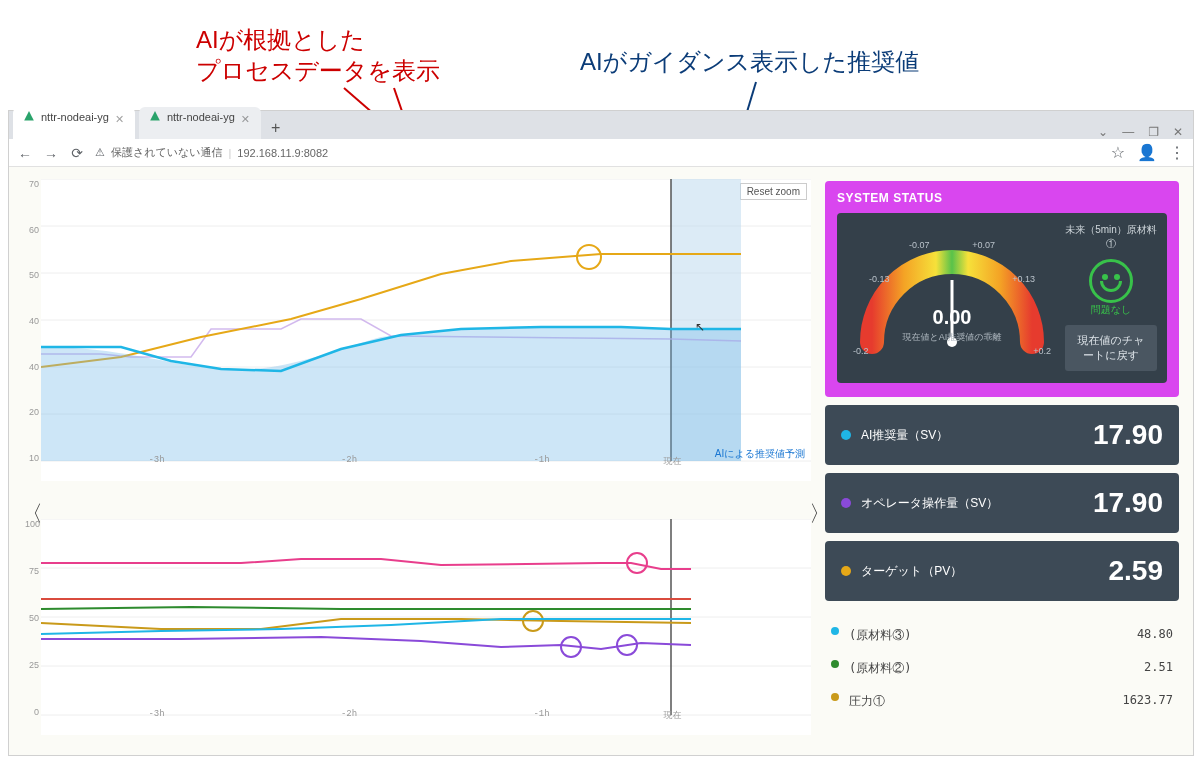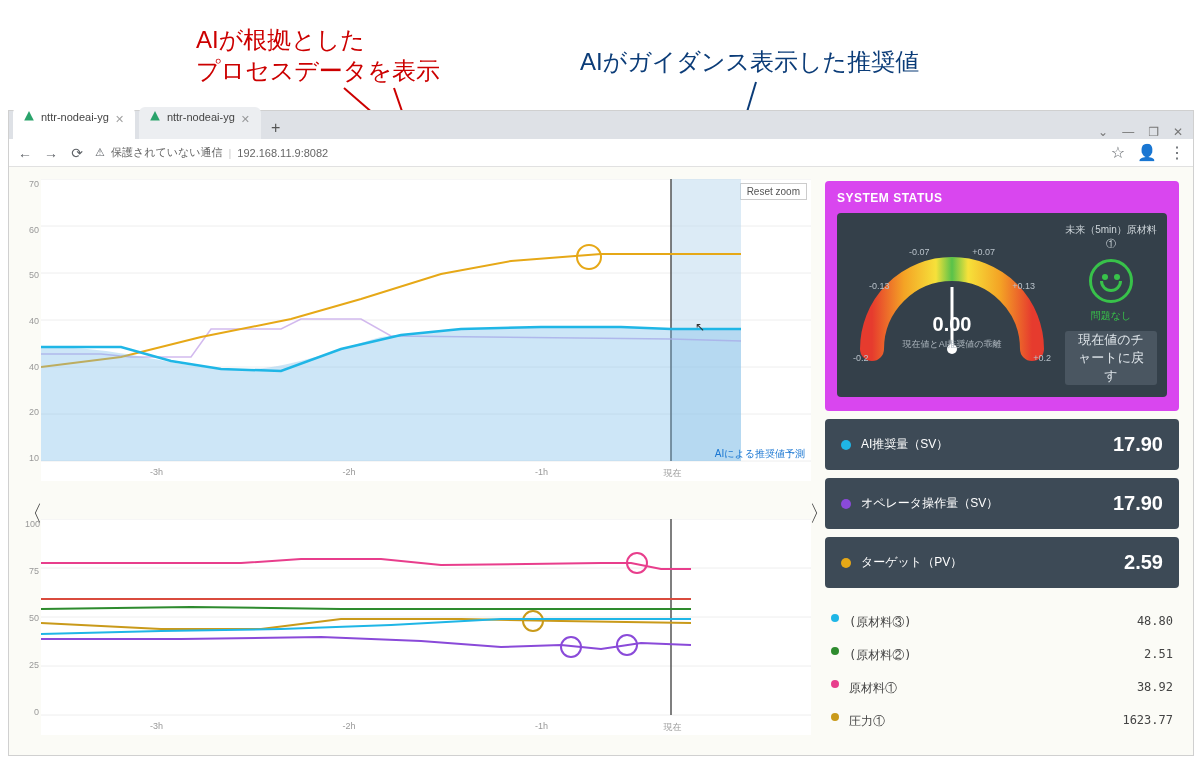--- a/index.html
+++ b/index.html
@@ -22,21 +22,21 @@
   .addrbar .navicon { width: 16px; height: 16px; display: flex; align-items: center; justify-content: center; color: #5f6368; font-size: 14px; }
   .addr { flex: 1; display: flex; align-items: center; gap: 6px; font-size: 11px; color: #666; }
   .addr .warn { color: #5f6368; }
   .addrbar .right { display: flex; gap: 12px; color: #5f6368; }
   
   .app { position: relative; width: 100%; height: calc(100% - 56px); background: #fbfbf6; }
   .chart-area { position: absolute; left: 12px; top: 12px; width: 790px; height: 572px; }
   .chart1 { position: relative; width: 770px; height: 302px; background: #fff; margin-left: 20px; }
   .chart2 { position: relative; width: 770px; height: 216px; background: #fff; margin-left: 20px; margin-top: 38px; }
   .yaxis { position: absolute; left: -16px; top: 0; bottom: 18px; width: 14px; font-size: 9px; color: #999; display: flex; flex-direction: column; justify-content: space-between; text-align: right; }
-  .xaxis { position: absolute; left: 0; right: 0; bottom: 0; height: 14px; display: flex; font-size: 9px; color: #999; }
+  .xaxis { position: absolute; left: 0; right: 0; bottom: 12px; height: 14px; display: flex; font-size: 9px; color: #999; font-family: Liberation Mono, monospace; }
   .xaxis span { position: absolute; transform: translateX(-50%); }
   .grid line { stroke: #eee; stroke-width: 1; }
   .note-ai { position: absolute; right: 6px; bottom: 20px; font-size: 10px; color: #1976d2; }
   .resetz { position: absolute; right: 4px; top: 4px; font-size: 10px; background: #fff; border: 1px solid #ccc; padding: 2px 6px; color: #555; cursor: pointer; }
   .nav-arrows { position: absolute; left: 0; width: 810px; top: 320px; display: flex; justify-content: space-between; font-size: 22px; color: #444; }
   
   .rpanel { position: absolute; right: 14px; top: 14px; width: 354px; }
   .card-status { background: #d946ef; border-radius: 4px; padding: 10px 12px 14px; color: #fff; }
   .card-status h3 { font-size: 12px; font-weight: 600; letter-spacing: .5px; margin-bottom: 8px; }
   .status-body { background: #34404a; border-radius: 4px; padding: 10px 10px 12px; display: flex; gap: 8px; align-items: center; }
@@ -44,26 +44,26 @@
   .gauge-label { position: absolute; font-size: 9px; color: #b9c2ca; }
   .gauge-center { position: absolute; left: 50%; bottom: 18px; transform: translateX(-50%); text-align: center; }
   .gauge-center .val { font-size: 20px; font-weight: 600; color: #fff; }
   .gauge-center .cap { font-size: 9px; color: #aeb7bf; margin-top: 2px; }
   .future { flex: 1; text-align: center; }
   .future .cap { font-size: 10px; color: #cfd6db; margin-bottom: 8px; }
   .face { width: 44px; height: 44px; border: 3px solid #38c24a; border-radius: 50%; margin: 0 auto; position: relative; }
   .face::before, .face::after { content: ""; position: absolute; width: 6px; height: 6px; background: #38c24a; border-radius: 50%; top: 12px; }
   .face::before { left: 10px; } .face::after { right: 10px; }
   .face .mouth { position: absolute; width: 22px; height: 11px; border: 3px solid #38c24a; border-top: none; border-radius: 0 0 22px 22px; left: 50%; bottom: 8px; transform: translateX(-50%); }
-  .future .ok { font-size: 10px; color: #38c24a; margin-top: 6px; }
-  .btn-reset { font-size: 13px; background: #4a5661; color: #dfe5ea; border: none; padding: 0 8px; border-radius: 3px; margin-top: 8px; cursor: pointer; }
+  .future .ok { font-size: 10px; color: #38c24a; }
+  .btn-reset { font-size: 11px; background: #4a5661; color: #dfe5ea; border: none; padding: 8px 8px; border-radius: 3px; margin-top: 8px; cursor: pointer; }
   .metric { margin-top: 8px; background: #3d4a56; border-radius: 4px; padding: 14px 16px; display: flex; align-items: center; color: #fff; }
   .metric .dot { width: 10px; height: 10px; border-radius: 50%; margin-right: 10px; }
   .metric .name { font-size: 12px; }
-  .metric .val { margin-left: auto; font-size: 20px; font-weight: 600; }
+  .metric .val { margin-left: auto; font-size: 28px; font-weight: 600; }
   .legend { margin-top: 18px; }
   .legend-row { display: flex; font-size: 12px; color: #444; padding: 8px 6px; font-family: Consolas, Menlo, monospace; }
   .legend-row .dot { width: 8px; height: 8px; border-radius: 50%; margin-right: 10px; }
   .legend-row .val { margin-left: auto; }
 </style>
 </head>
 <body>
 
 <div class="anno-label anno-red" style="left:196px; top:24px;">
   <span>AIが根拠とした</span><br>
@@ -289,25 +289,20 @@
             <span class="dot" style="background:#1fb6e6"></span>
             <span>(原材料③)</span>
             <span class="val">48.80</span>
           </div>
         <div class="legend-row">
             <span class="dot" style="background:#2e8b2e"></span>
             <span>(原材料②)</span>
             <span class="val">2.51</span>
           </div>
         <div class="legend-row">
-            <span class="dot" style="background:#e83e8c"></span>
-            <span>原材料①</span>
-            <span class="val">38.92</span>
-          </div>
-        <div class="legend-row">
             <span class="dot" style="background:#c99a1a"></span>
             <span>圧力①</span>
             <span class="val">1623.77</span>
           </div>
 
       </div>
     </div>
   </div>
 </div>
 

